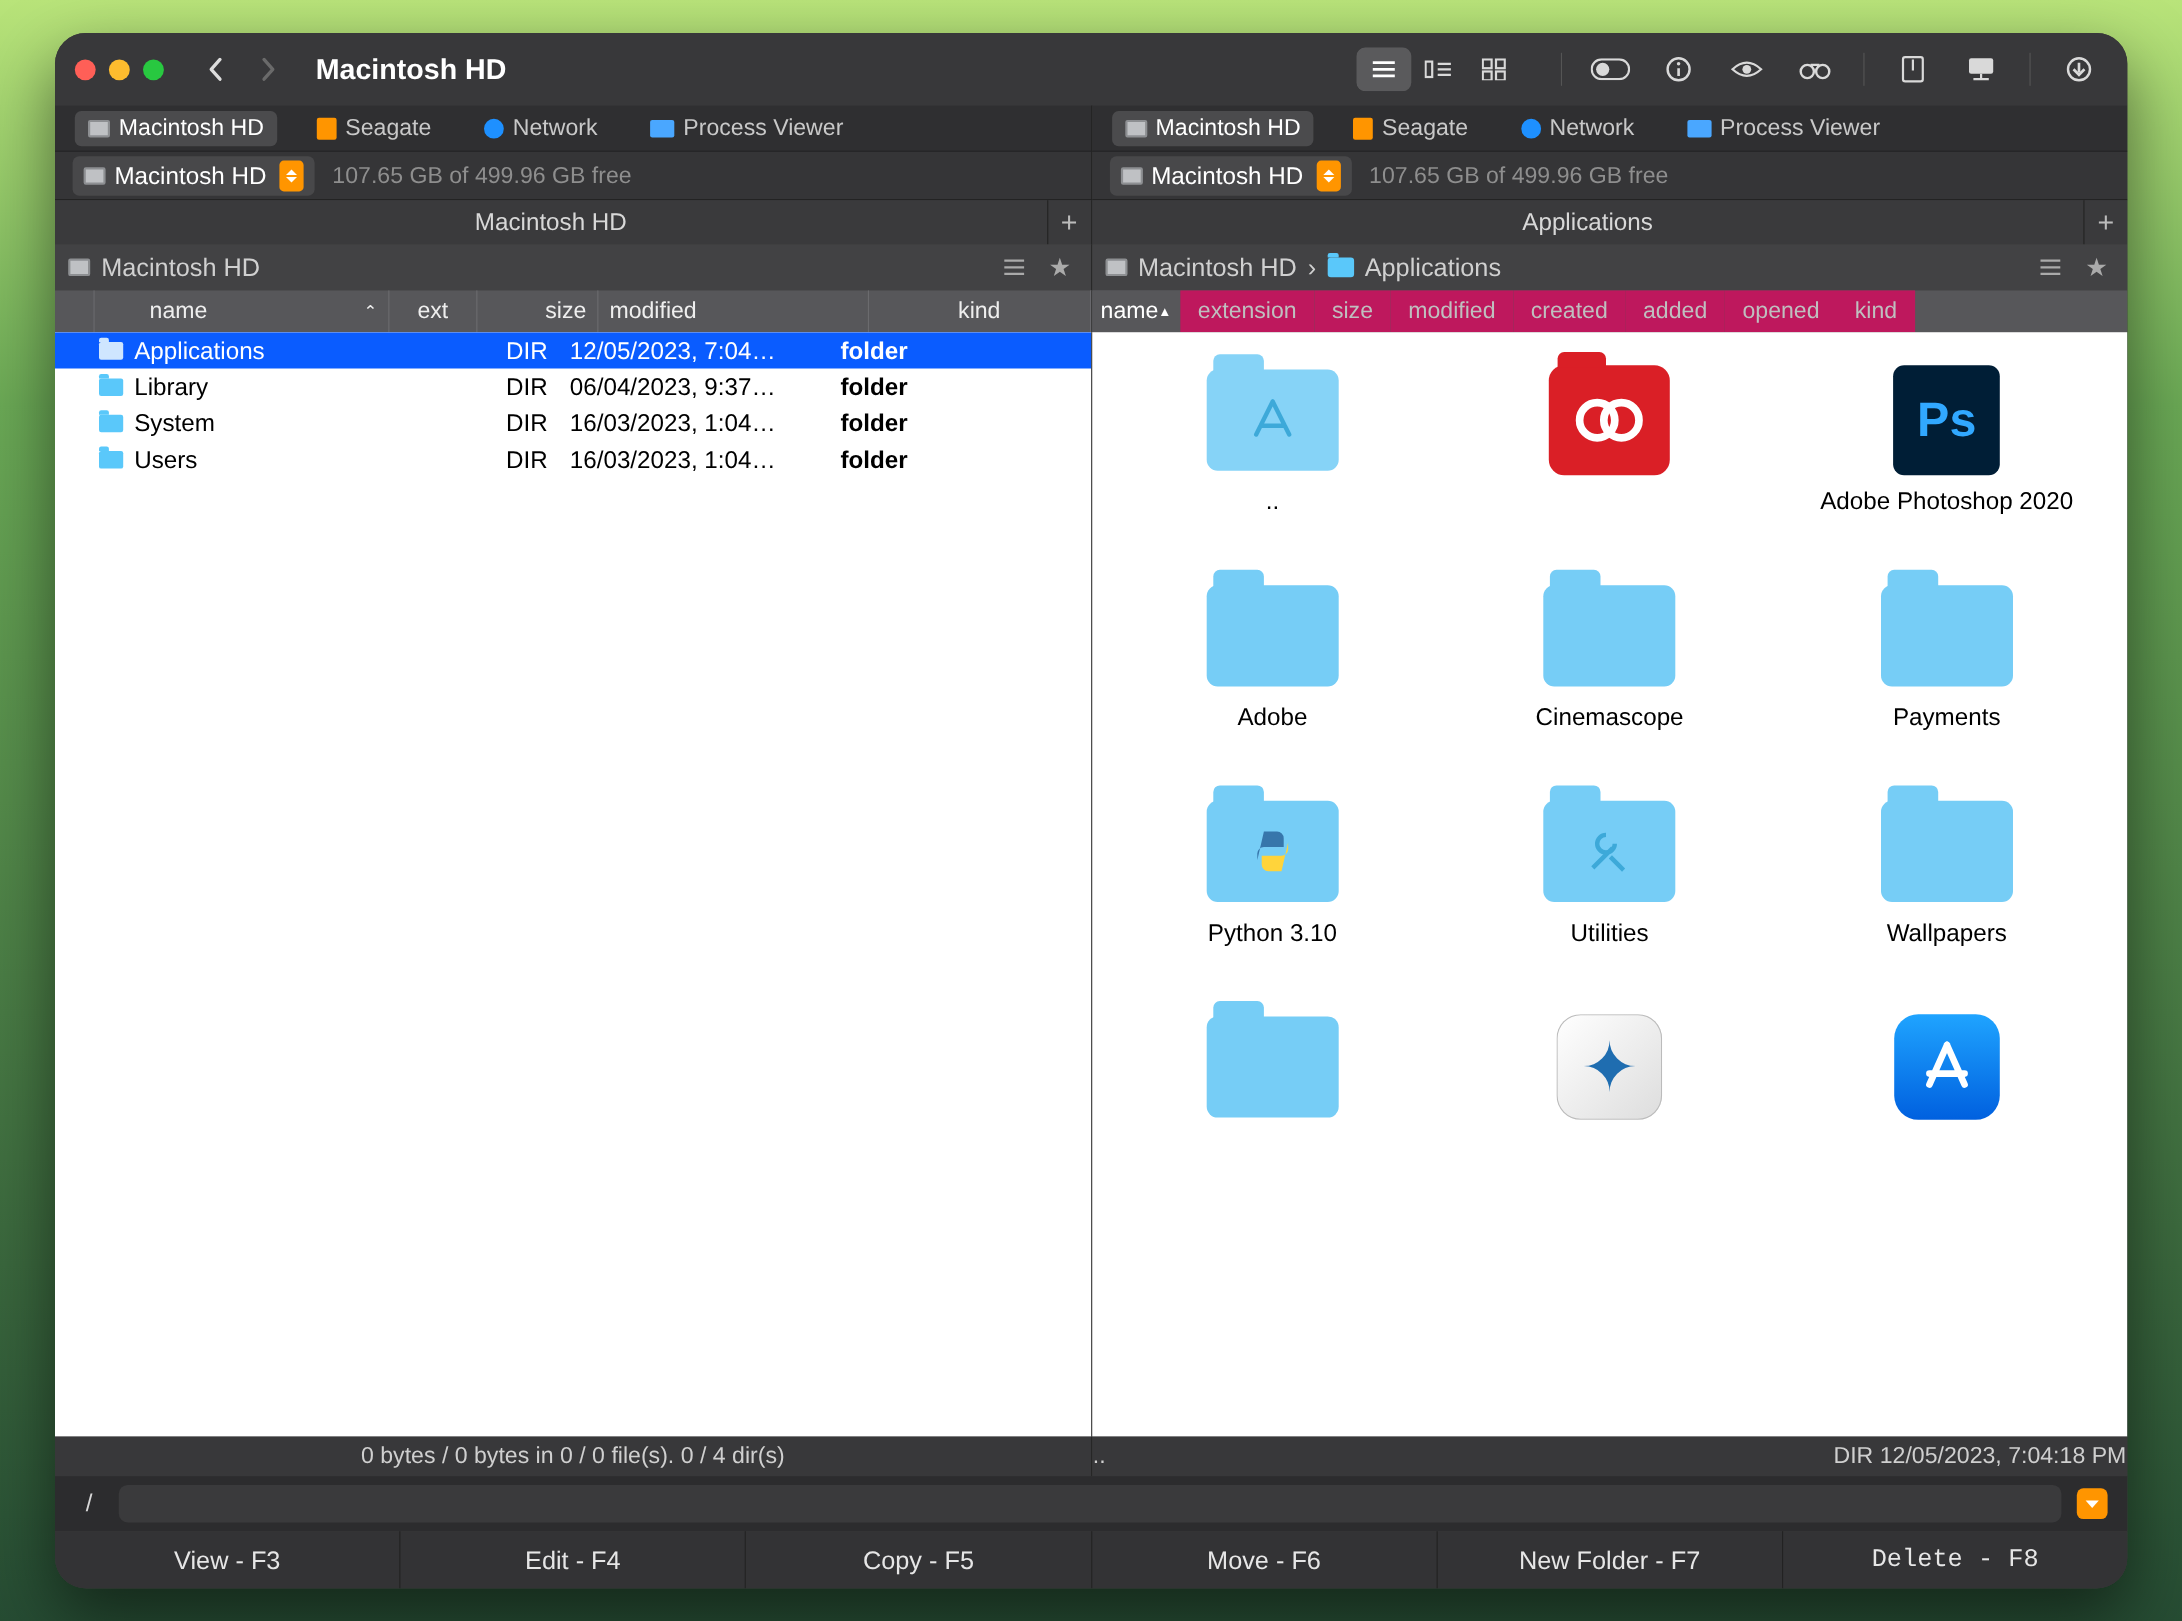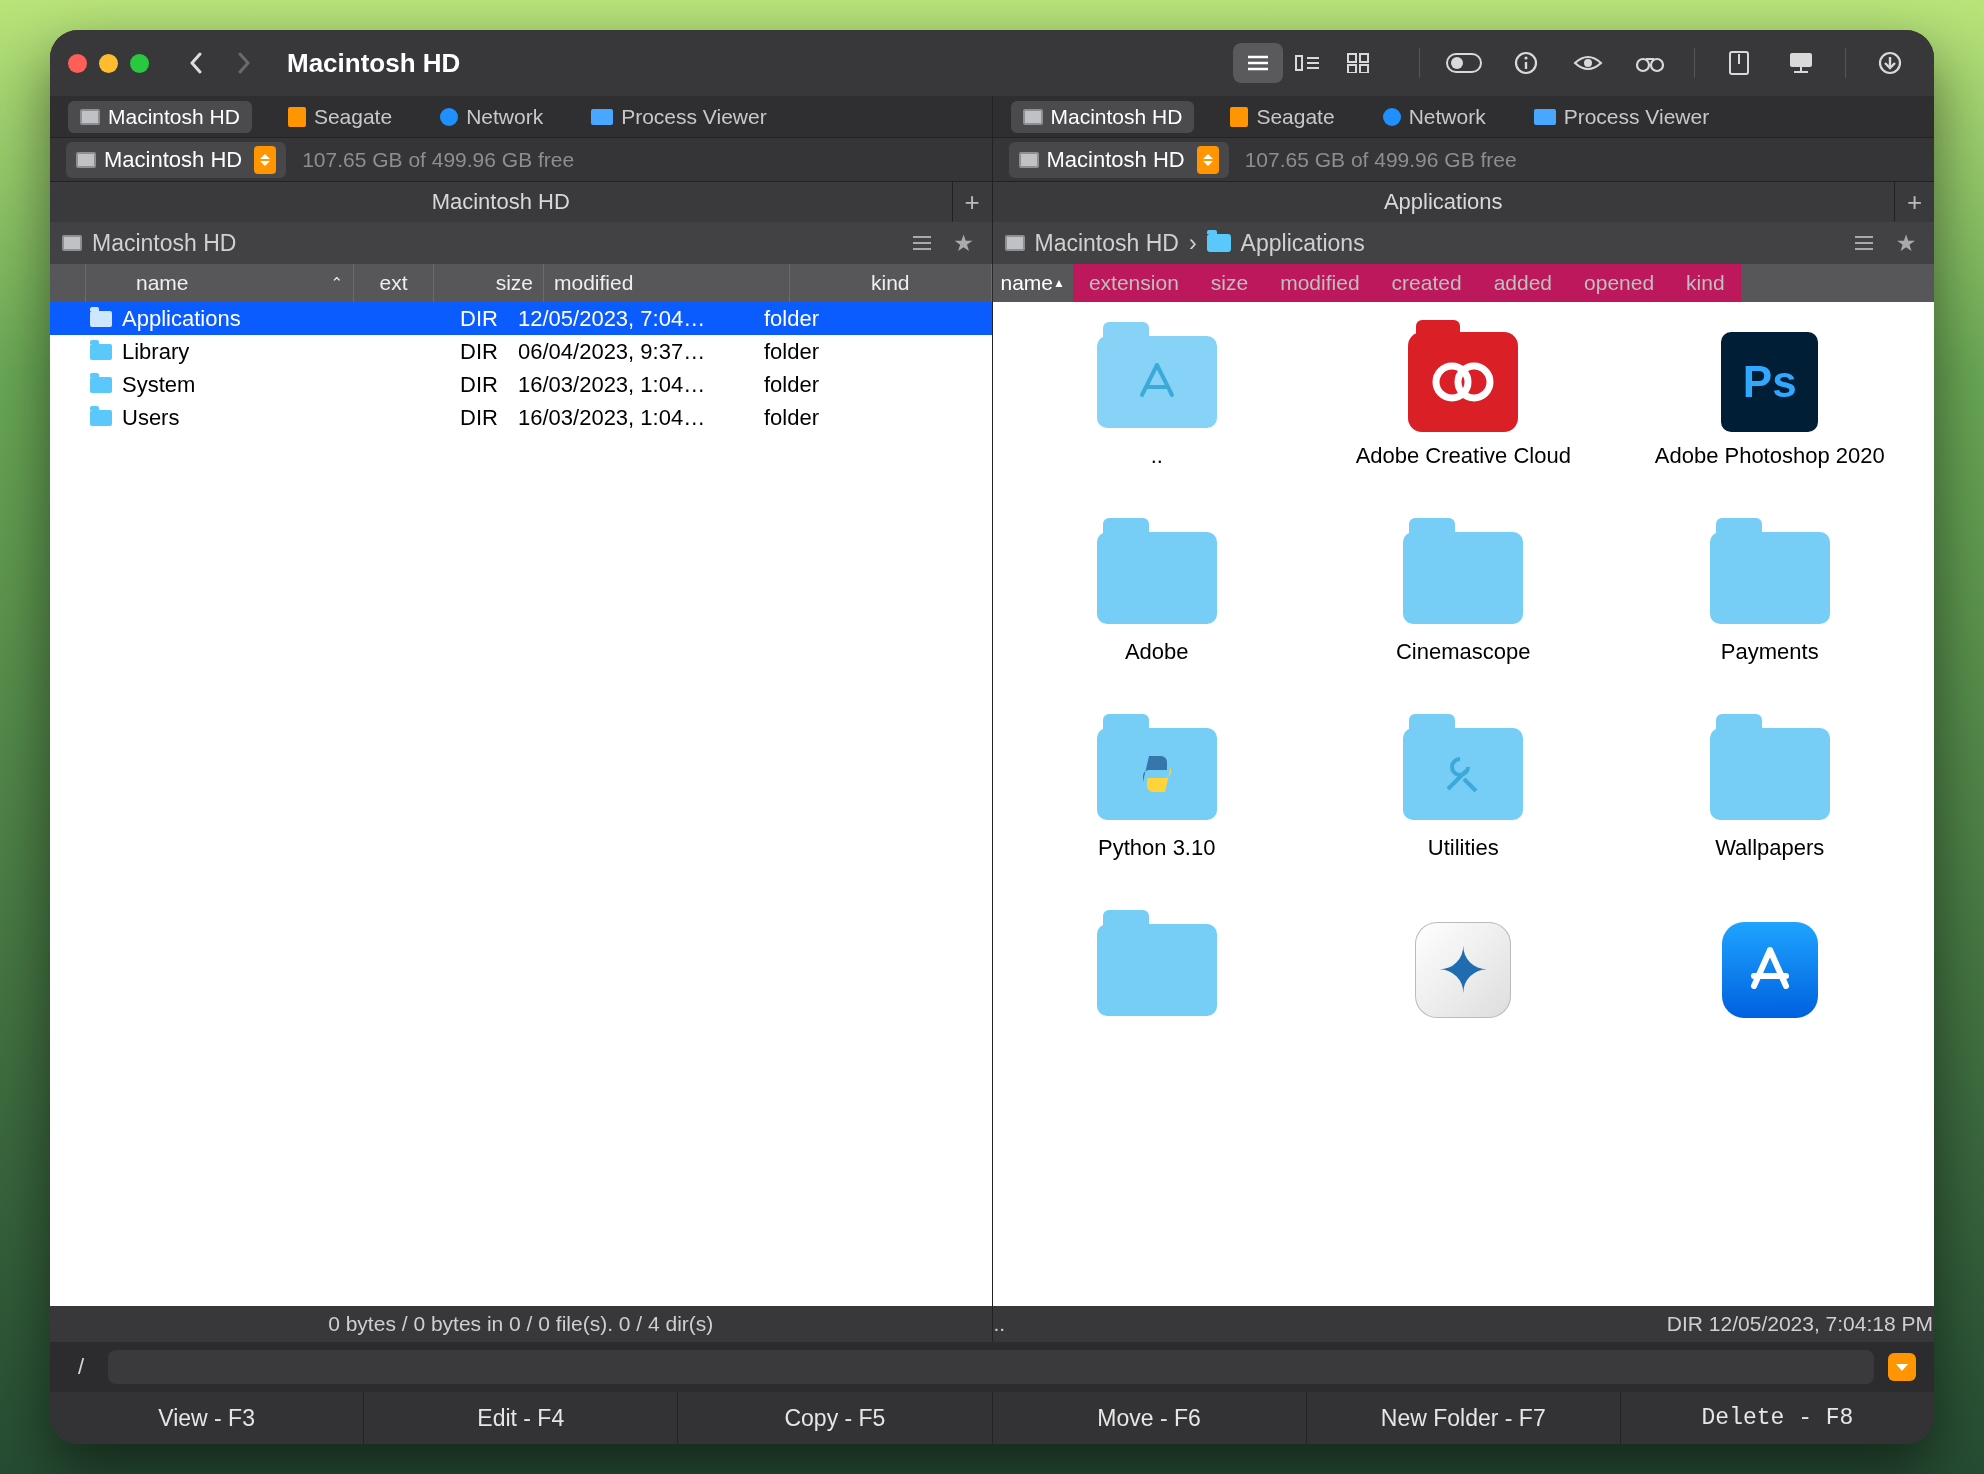--- a/index.html
+++ b/index.html
@@ -72,21 +72,21 @@
   .panes{display:flex;flex:1;min-height:0;}
   .leftpane{flex:1;background:#fff;border-right:1px solid #222;overflow:hidden;}
   .rightpane{flex:1;background:#fff;overflow:hidden;}
   .filerow{display:flex;align-items:center;height:33px;color:#000;font-size:22px;}
   .filerow.sel{background:#0a5cff;color:#fff;}
   .filerow .c{padding:0 10px;white-space:nowrap;overflow:hidden;text-overflow:ellipsis;}
   .filerow .c.name{width:268px;display:flex;align-items:center;gap:10px;padding-left:40px;}
   .filerow .c.ext{width:80px;}
   .filerow .c.size{width:110px;text-align:right;}
   .filerow .c.mod{width:246px;}
-  .filerow .c.kind{flex:1;}
+  .filerow .c.kind{flex:1;font-weight:bold;}
   .folderglyph{width:22px;height:16px;background:#5ac8fa;border-radius:2px;position:relative;flex:none;}
   .folderglyph::before{content:"";position:absolute;top:-4px;left:0;width:9px;height:4px;background:#5ac8fa;border-radius:2px 2px 0 0;}
   .filerow.sel .folderglyph{background:#cfe6ff;}
   .filerow.sel .folderglyph::before{background:#cfe6ff;}
   
   .icongrid{display:grid;grid-template-columns:repeat(3,1fr);gap:30px 10px;padding:30px 16px;justify-items:center;align-content:start;}
   .gi{display:flex;flex-direction:column;align-items:center;gap:10px;width:260px;}
   .gi .gicon{width:120px;height:100px;display:flex;align-items:center;justify-content:center;}
   .gi .glabel{font-size:22px;color:#000;text-align:center;line-height:1.25;min-height:56px;}
   .bigfolder{width:120px;height:92px;background:#76cdf6;border-radius:10px;position:relative;}
@@ -412,21 +412,20 @@
             <div class="gicon">
               <div class="cc">
                 <div class="oo">
                   <svg width="70" height="44">
                     <circle cx="24" cy="22" r="16" fill="none" stroke="#fff" stroke-width="7"></circle>
                     <circle cx="46" cy="22" r="16" fill="none" stroke="#fff" stroke-width="7"></circle>
                   </svg>
                 </div>
               </div>
             </div>
-            <div class="glabel">Adobe Creative Cloud</div>
           </div>
           <div class="gi">
             <div class="gicon">
               <div class="ps">Ps</div>
             </div>
             <div class="glabel">Adobe Photoshop 2020</div>
           </div>
           <div class="gi">
             <div class="gicon">
               <div class="bigfolder"></div>

